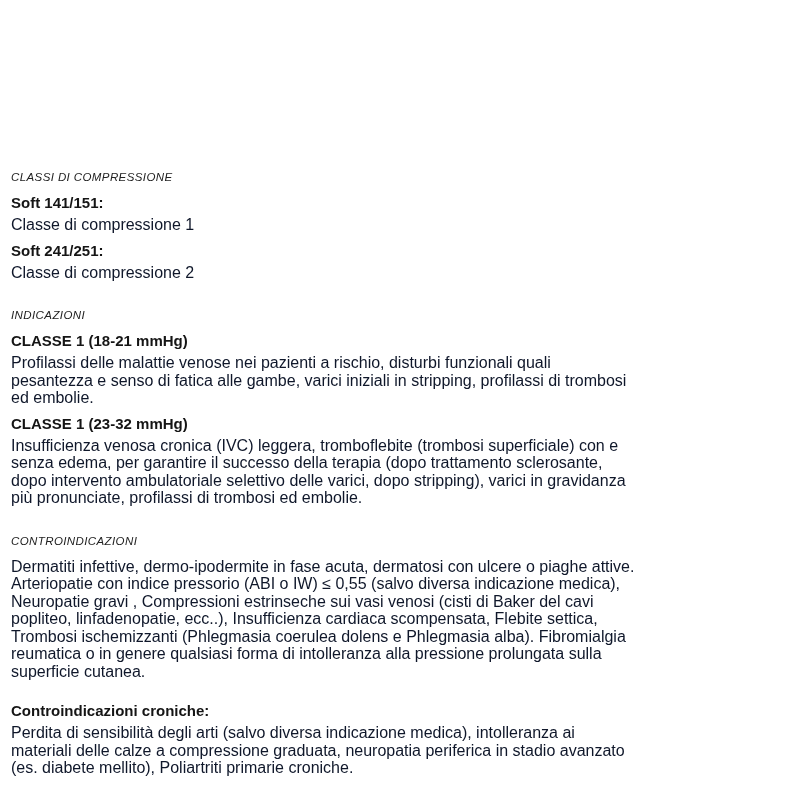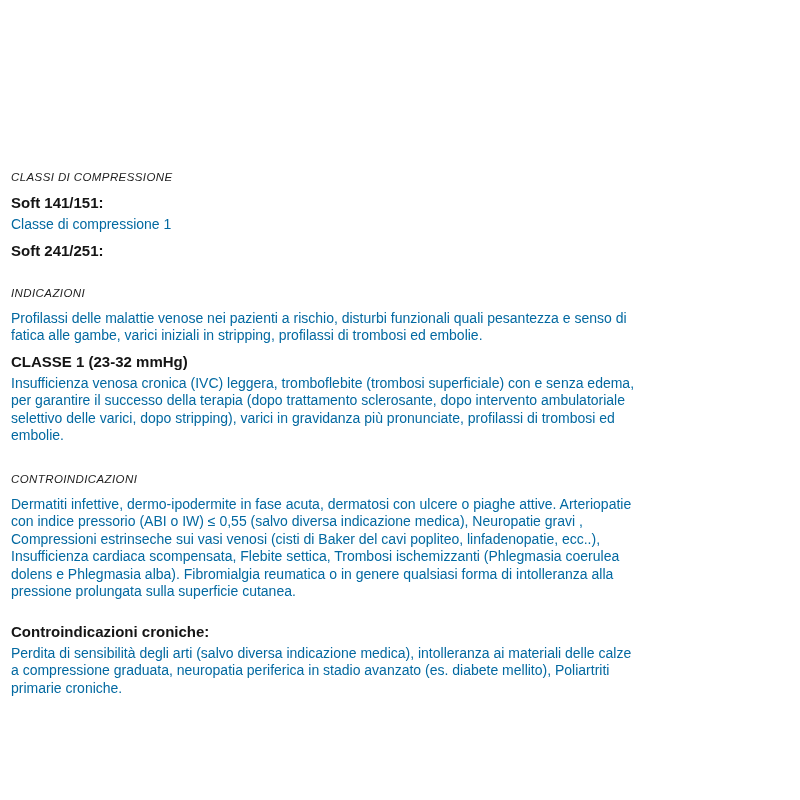--- a/index.html
+++ b/index.html
@@ -34,24 +34,24 @@
   }
   .item-label {
     font-weight: 700;
     font-size: 15px;
     line-height: 17px;
     margin: 8px 0 5px 0;
     color: #151515;
   }
   .item-text {
     font-weight: 400;
-    font-size: 14px;
+    font-size: 16px;
     line-height: 17.5px;
     margin: 0 0 5px 0;
-    color: #0369a1;
+    color: #0f172a;
     max-width: 778px;
   }
   .gap-lg {
     margin-top: 22px;
   }
 </style>
 </head>
 <body>
 
 <div class="doc">
@@ -59,27 +59,29 @@
   <div class="section">
     <h2 class="section-heading">CLASSI DI COMPRESSIONE</h2>
 
     <div>
       <p class="item-label">Soft 141/151:</p>
       <p class="item-text">Classe di compressione 1</p>
     </div>
 
     <div>
       <p class="item-label">Soft 241/251:</p>
+      <p class="item-text">Classe di compressione 2</p>
     </div>
   </div>
 
   <div class="section">
     <h2 class="section-heading">INDICAZIONI</h2>
 
     <div>
+      <p class="item-label">CLASSE 1 (18-21 mmHg)</p>
       <p class="item-text">Profilassi delle malattie venose nei pazienti a rischio, disturbi funzionali quali pesantezza e senso di fatica alle gambe, varici iniziali in stripping, profilassi di trombosi ed embolie.</p>
     </div>
 
     <div>
       <p class="item-label">CLASSE 1 (23-32 mmHg)</p>
       <p class="item-text">Insufficienza venosa cronica (IVC) leggera, tromboflebite (trombosi superficiale) con e senza edema, per garantire il successo della terapia (dopo trattamento sclerosante, dopo intervento ambulatoriale selettivo delle varici, dopo stripping), varici in gravidanza più pronunciate, profilassi di trombosi ed embolie.</p>
     </div>
   </div>
 
   <div class="section">

